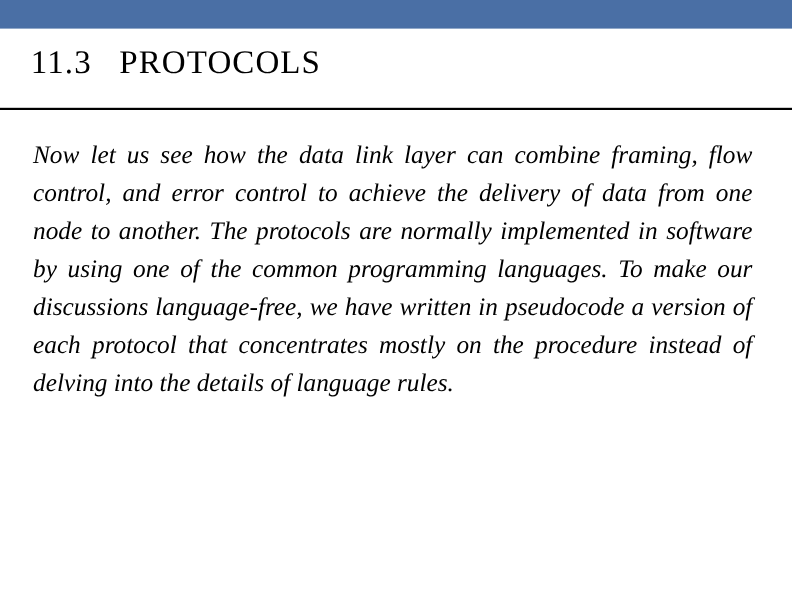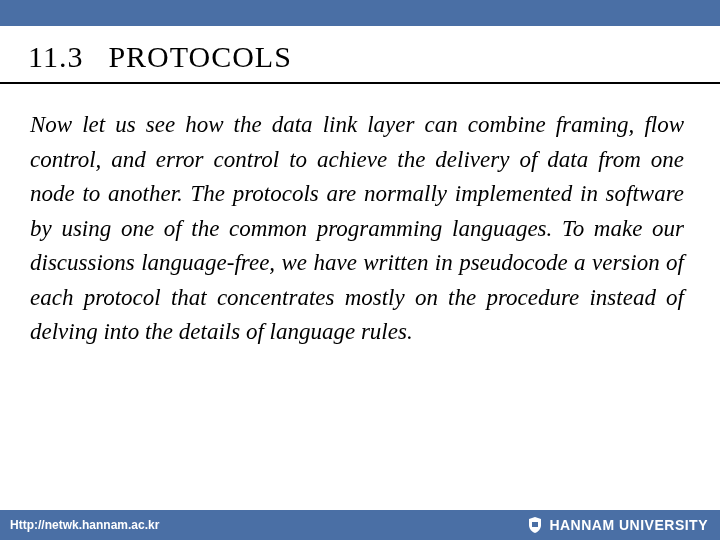--- a/index.html
+++ b/index.html
@@ -21,21 +21,21 @@
       display: flex;
       flex-direction: column;
     }
     .top-bar {
       width: 100%;
       height: 26px;
       background: #4a6fa5;
       flex-shrink: 0;
     }
     .heading {
-      padding: 14px 28px 8px 28px;
+      padding: 14px 28px 24px 28px;
       border-bottom: 2px solid #000000;
       flex-shrink: 0;
     }
     .heading-text {
       font-family: Georgia, 'Times New Roman', serif;
       font-size: 30px;
       letter-spacing: 1px;
       color: #000000;
       font-weight: normal;
     }
@@ -103,25 +103,13 @@
   <div class="heading">
     <span class="heading-text">11.3</span>
     <span class="heading-text">&nbsp;&nbsp;</span>
     <span class="heading-text">PROTOCOLS</span>
   </div>
 
   <div class="body">
     <p class="body-text">Now let us see how the data link layer can combine framing, flow control, and error control to achieve the delivery of data from one node to another. The protocols are normally implemented in software by using one of the common programming languages. To make our discussions language-free, we have written in pseudocode a version of each protocol that concentrates mostly on the procedure instead of delving into the details of language rules.</p>
   </div>
 
-  <div class="footer">
-    <span class="footer-left">Http://netwk.hannam.ac.kr</span>
-    <span class="footer-right">
-      <span class="footer-logo">
-        <svg viewBox="0 0 16 18">
-          <path d="M8 1 L14 3 L14 9 C14 13 11 16 8 17 C5 16 2 13 2 9 L2 3 Z" fill="#ffffff" stroke="none"></path>
-          <rect x="5" y="6" width="6" height="5" fill="#4a6fa5"></rect>
-        </svg>
-      </span>
-      <span class="footer-right-text">HANNAM  UNIVERSITY</span>
-    </span>
-  </div>
 </div>
 
 </body></html>

